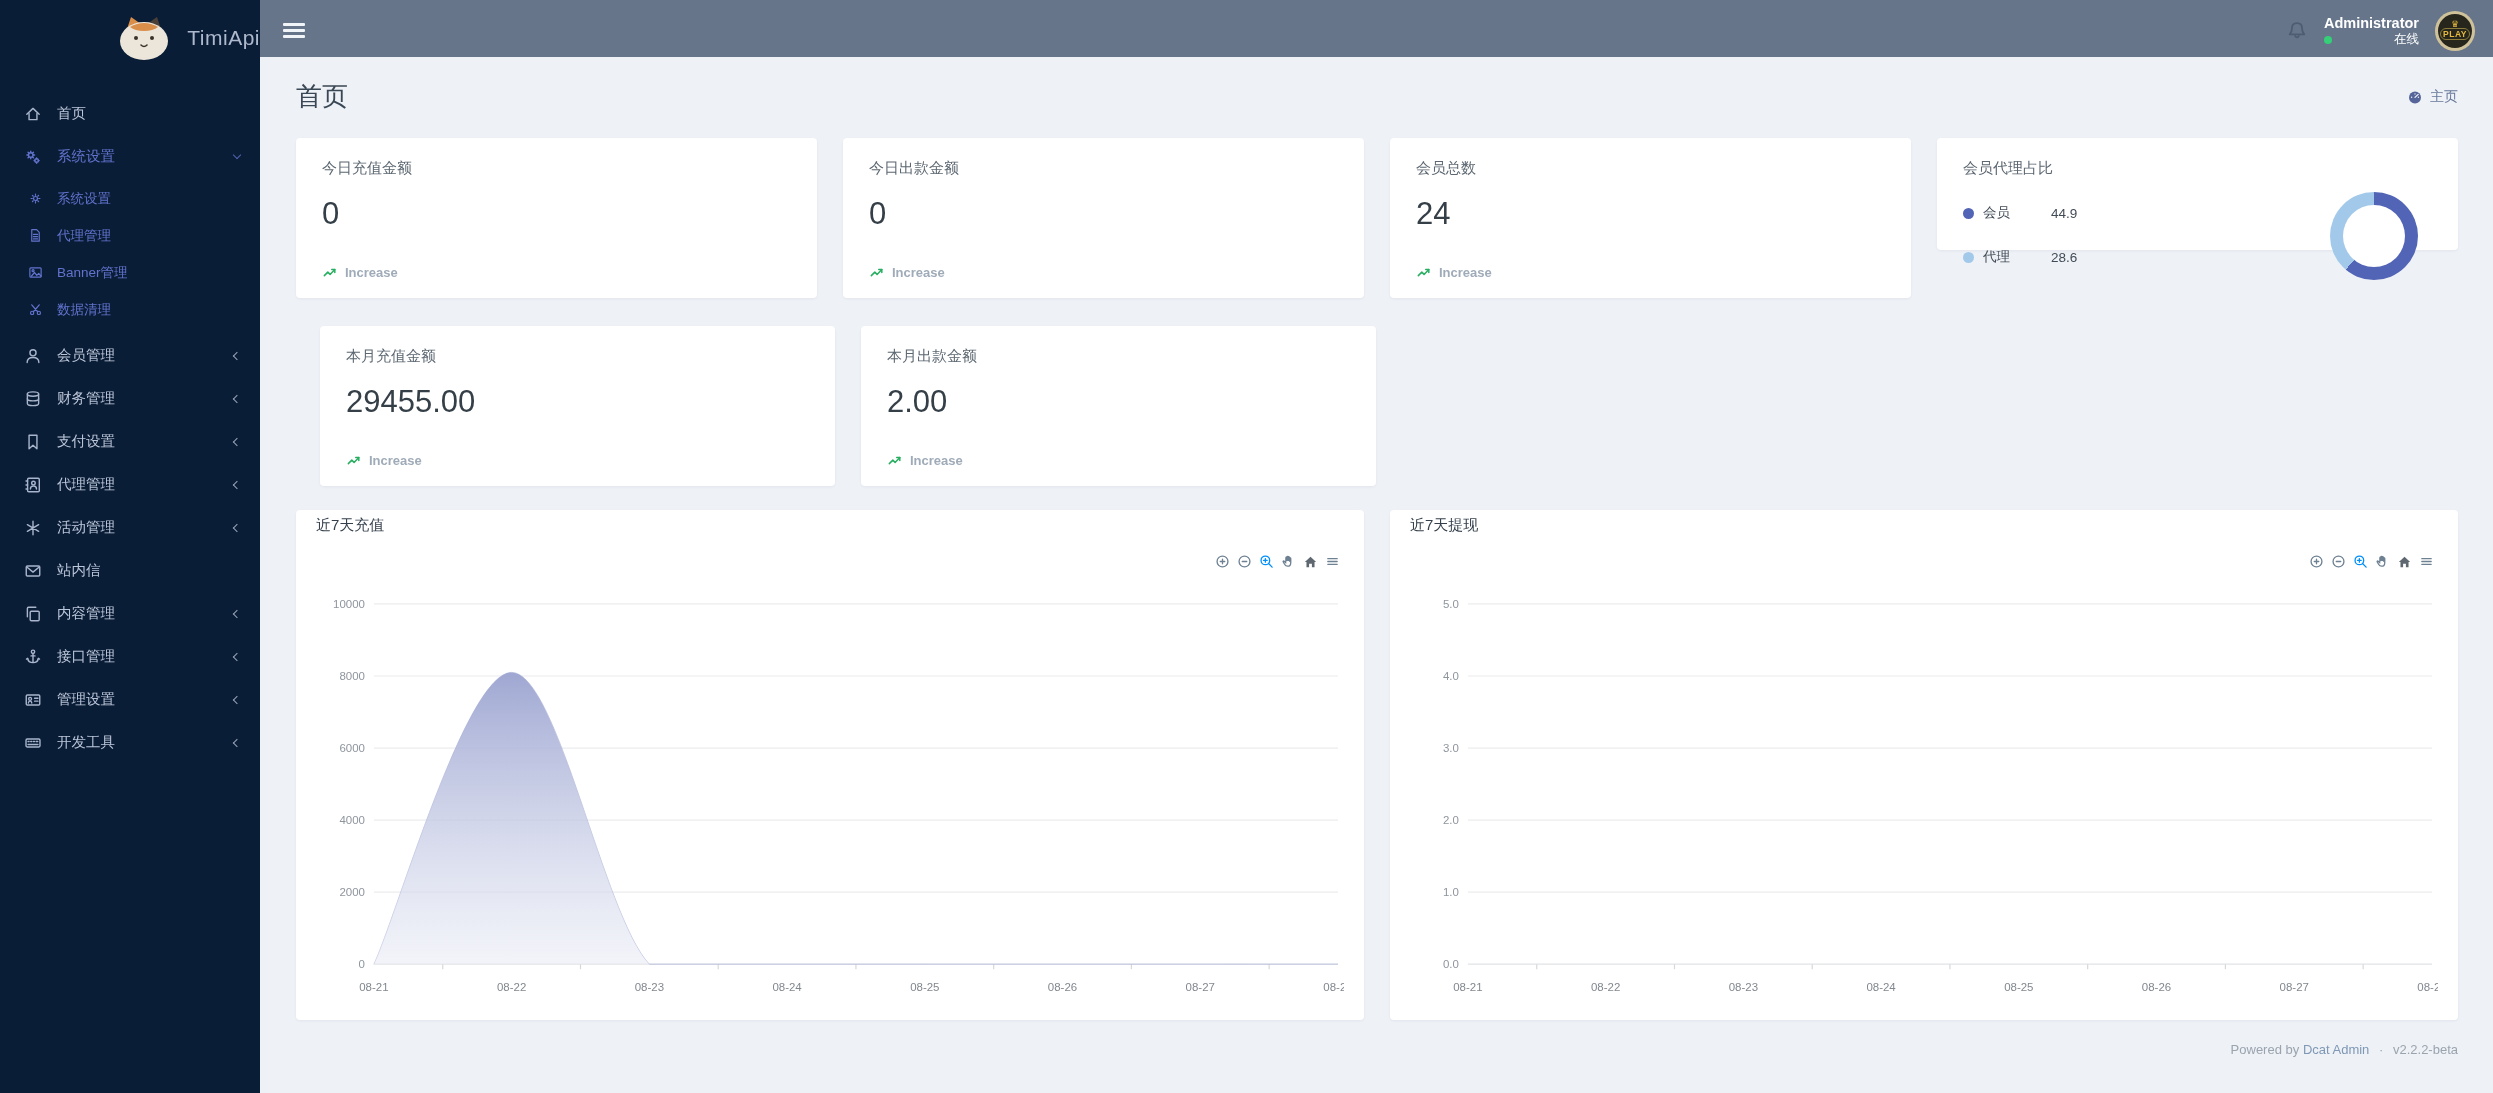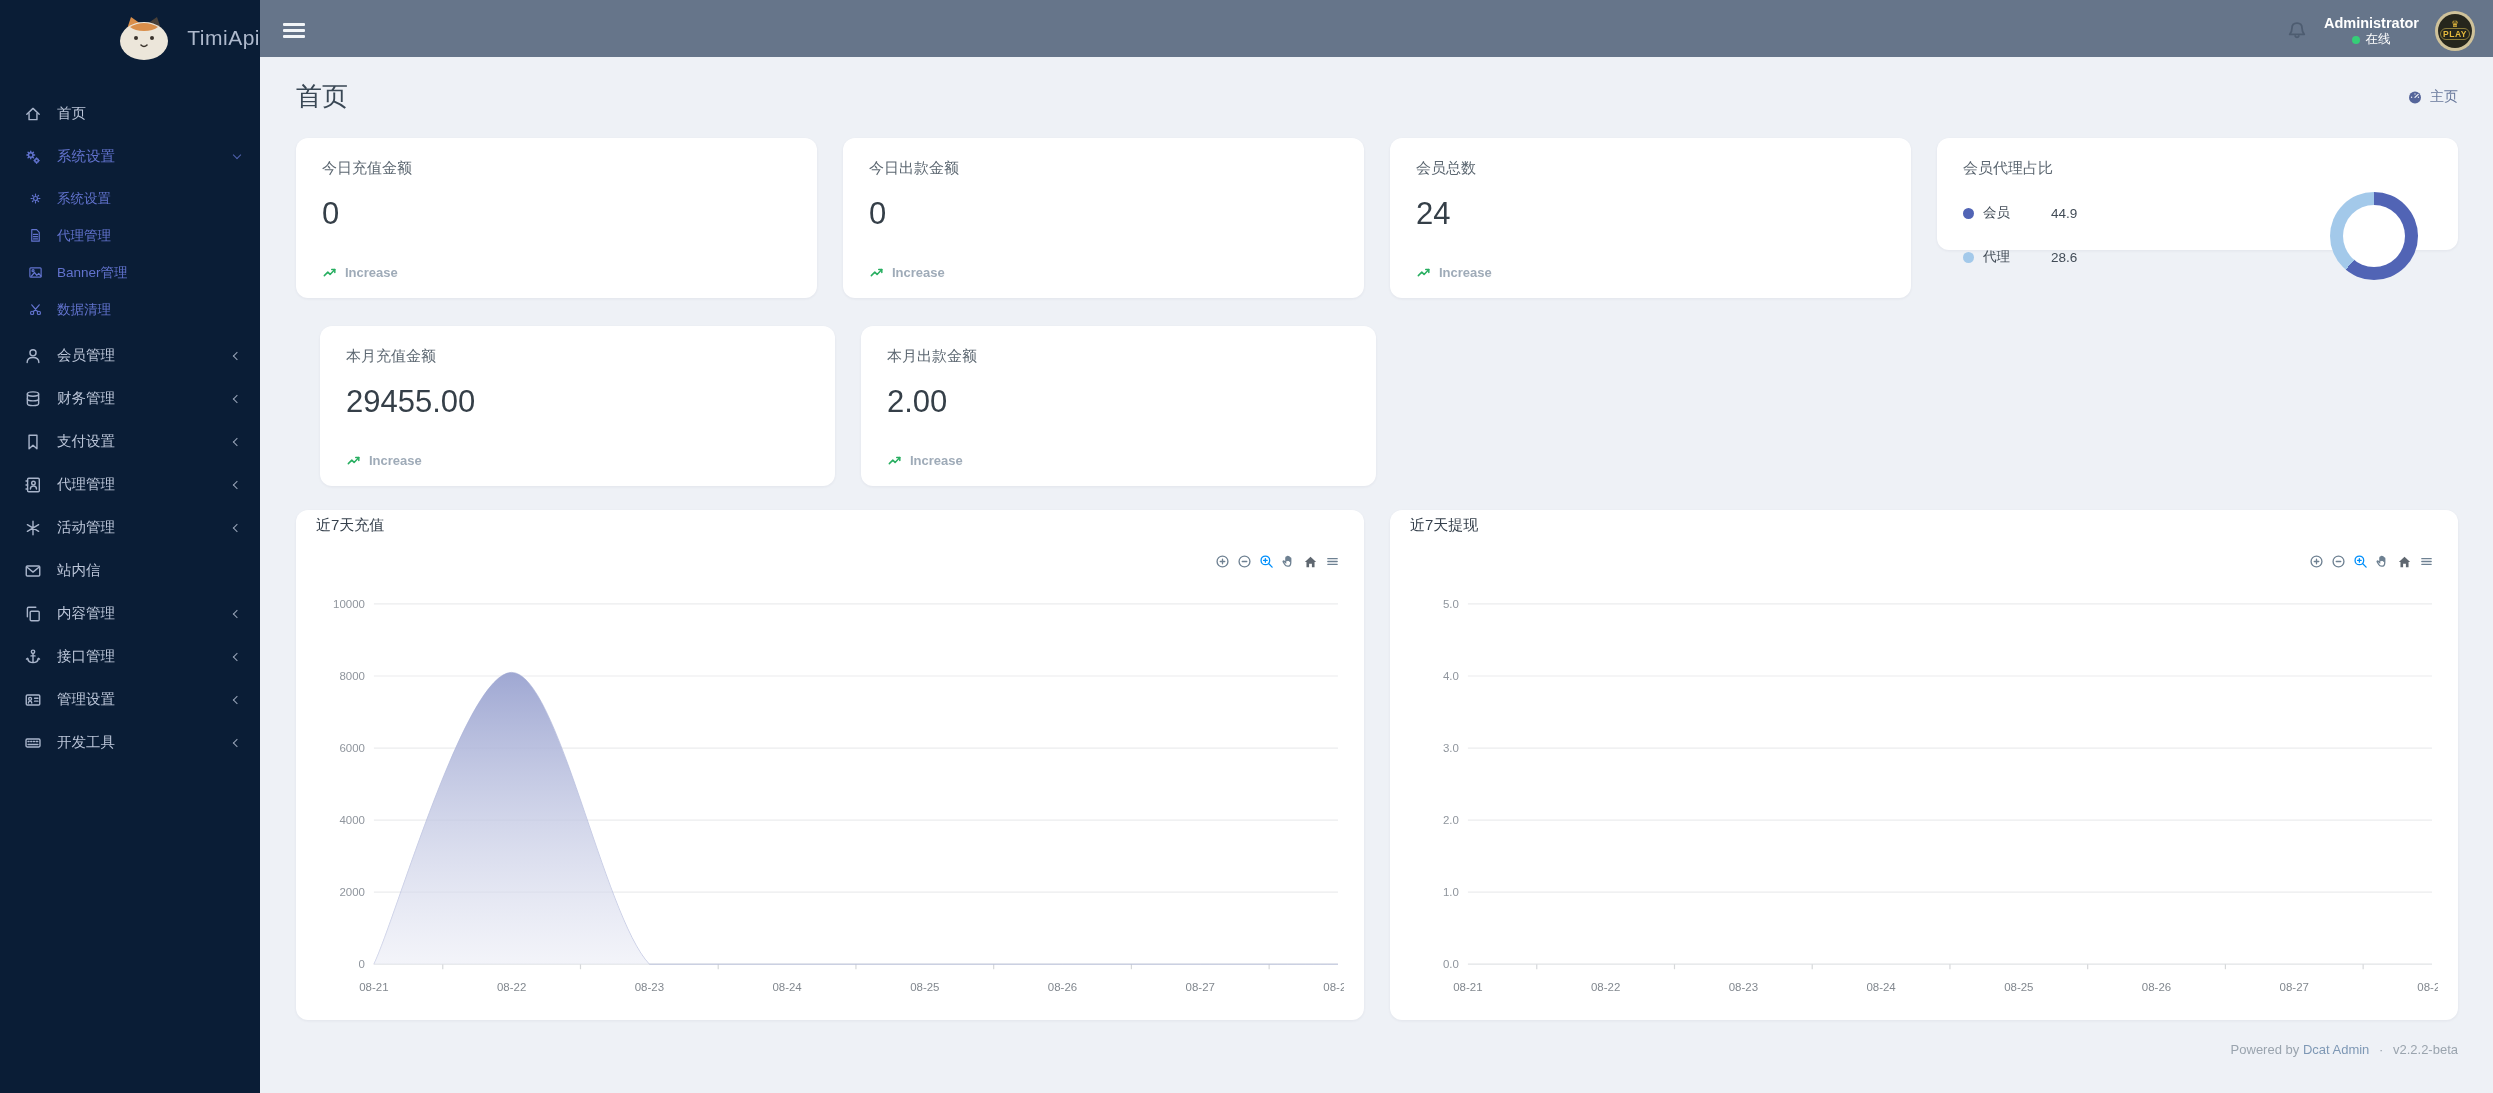--- a/index.html
+++ b/index.html
@@ -25,39 +25,39 @@
 
   
   .main { margin-left: 260px; }
   .topbar { height: 57px; background: #66758a; display: flex; align-items: center; padding: 4px 18px 0 14px; }
   .hamburger { width: 40px; height: 40px; display: flex; flex-direction: column; justify-content: center; gap: 3.5px; padding: 0 9px; cursor: pointer; }
   .hamburger i { display: block; height: 2.6px; background: #f2f5f8; border-radius: 1px; }
   .top-right { margin-left: auto; display: flex; align-items: center; gap: 16px; }
   .bell { width: 22px; height: 22px; color: rgba(13,28,46,.28); cursor: pointer; }
   .userbox { text-align: right; color: #fff; cursor: pointer; line-height: 1.25; }
   .user-name { font-size: 14.5px; font-weight: bold; }
-  .user-status { font-size: 12.5px; display: flex; align-items: center; justify-content: center; gap: 5px; }
+  .user-status { font-size: 12.5px; display: flex; align-items: center; justify-content: space-between; gap: 5px; }
   .dot { width: 8px; height: 8px; border-radius: 50%; background: #35cf77; display: inline-block; }
   .avatar { width: 40px; height: 40px; border-radius: 50%; background: #cfc29a; padding: 3px; cursor: pointer; }
   .avatar-inner { width: 100%; height: 100%; border-radius: 50%; background: #26261c; display: flex; flex-direction: column; align-items: center; justify-content: center; }
   .avatar-crown { color: #e5b93c; font-size: 9px; line-height: 7px; }
   .avatar-label { color: #e5b93c; font-size: 8.5px; font-weight: bold; letter-spacing: .5px; border: 1px solid #8a7b3a; border-radius: 6px; padding: 0 2px; }
 
   
   .content { padding: 16px 35px 0 36px; }
   .page-head { display: flex; justify-content: space-between; align-items: center; margin: 6px 0 24px; }
   .page-title { font-size: 26px; font-weight: 400; color: #3a4855; }
   .breadcrumb { display: flex; align-items: center; gap: 7px; color: #68789b; font-size: 14px; cursor: pointer; }
   .bicon { width: 16px; height: 16px; color: #55659a; }
 
   .grid { display: grid; grid-template-columns: repeat(4, 1fr); gap: 26px; }
   .grid.charts { grid-template-columns: repeat(2, 1fr); }
   .row1 { margin-bottom: 28px; }
   .row2 { margin-bottom: 24px; padding-left: 24px; }
-  .card { background: #fff; border-radius: 12px; box-shadow: 0 1px 3px rgba(30,40,60,.06); }
+  .card { background: #fff; border-radius: 4px; box-shadow: 0 1px 3px rgba(30,40,60,.06); }
 
   .stat-card { height: 160px; padding: 21px 26px 18px; display: flex; flex-direction: column; }
   .stat-title { font-size: 15px; color: #5c6771; }
   .stat-value { font-size: 31px; color: #353f48; margin-top: 18px; font-weight: 400; }
   .stat-foot { margin-top: auto; display: flex; align-items: center; gap: 7px; font-size: 13px; font-weight: bold; color: #9fabb8; }
   .inc-icon { width: 16px; height: 14px; color: #27ae60; }
 
   .ratio-card { height: 112px; padding: 21px 26px 18px; }
   .ratio-body { display: flex; justify-content: space-between; align-items: center; margin-top: 12px; }
   .legend { display: flex; flex-direction: column; gap: 26px; }

